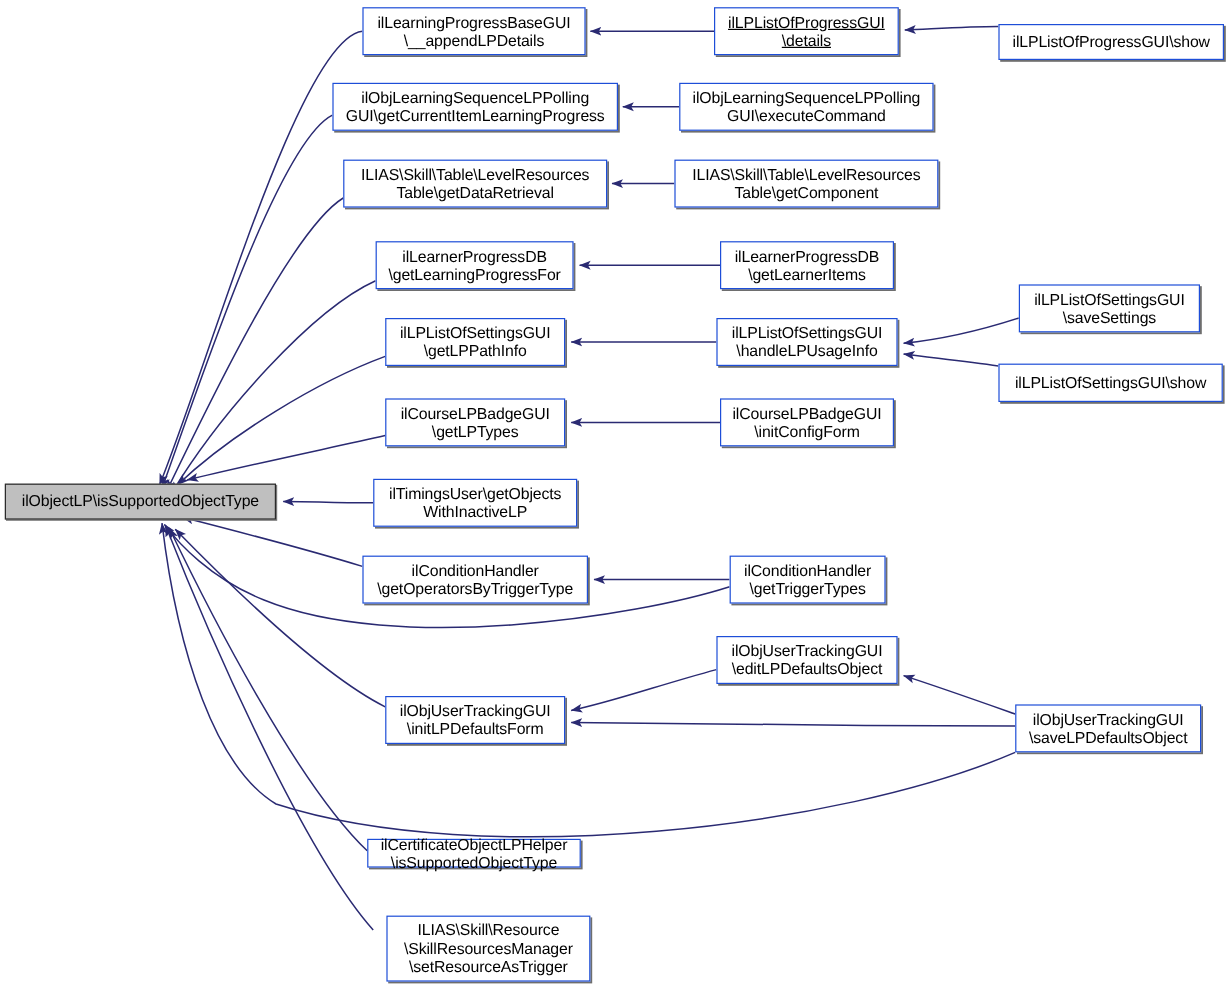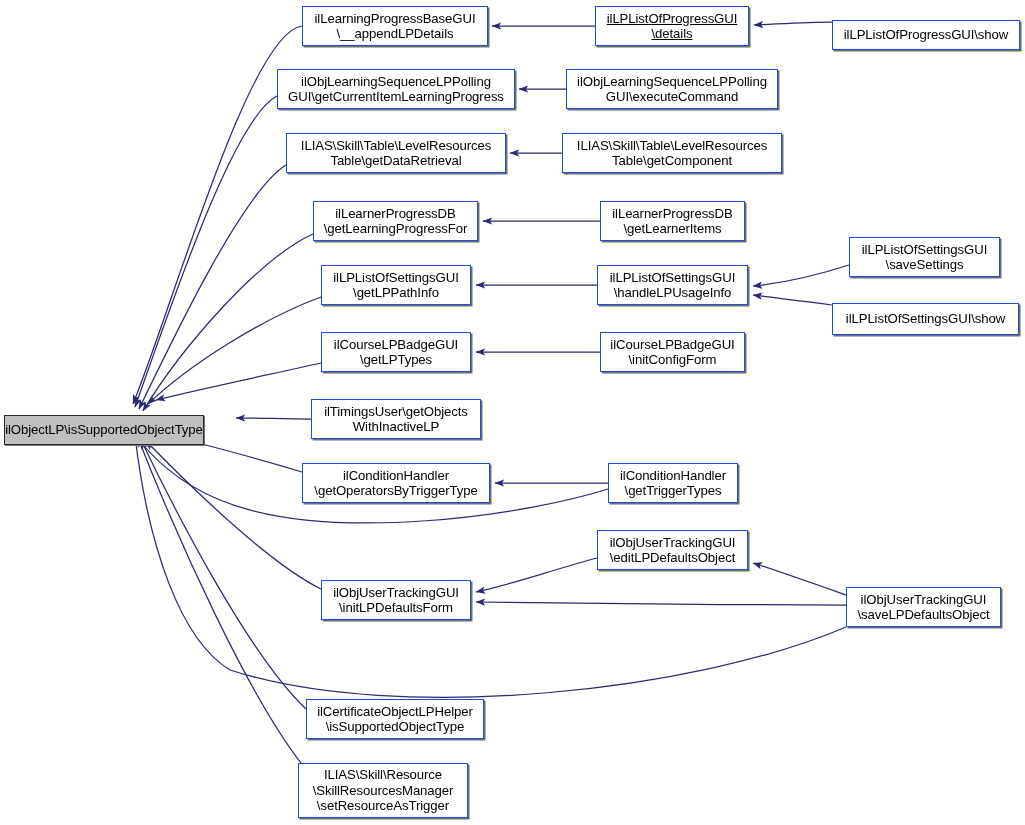--- a/index.html
+++ b/index.html
@@ -83,42 +83,42 @@
         <path d="M 608,483 C 570,483 527,483 495,483" fill="none" stroke="#2a2a72" stroke-width="1.25" marker-end="url(#arrowhead)"></path>
         <path d="M 597,558 C 552,570 510,585 476,592" fill="none" stroke="#2a2a72" stroke-width="1.25" marker-end="url(#arrowhead)"></path>
         <path d="M 832,22 C 805,22 778,24 754,25" fill="none" stroke="#2a2a72" stroke-width="1.25" marker-end="url(#arrowhead)"></path>
         <path d="M 849,265 C 815,276 784,283 753,286" fill="none" stroke="#2a2a72" stroke-width="1.25" marker-end="url(#arrowhead)"></path>
         <path d="M 832,305 C 803,301 776,298 753,295" fill="none" stroke="#2a2a72" stroke-width="1.25" marker-end="url(#arrowhead)"></path>
         <path d="M 846,595 C 812,583 781,572 753,563" fill="none" stroke="#2a2a72" stroke-width="1.25" marker-end="url(#arrowhead)"></path>
         <path d="M 846,605 C 720,605 556,603 476,602" fill="none" stroke="#2a2a72" stroke-width="1.25" marker-end="url(#arrowhead)"></path>
       </g>
   </svg>
   <div id="nodes-group">
-      <div class="gnode root" style="left: 4px; top: 415px; width: 200px; height: 30px;">ilObjectLP\isSupportedObjectType</div>
+      <div class="gnode root" style="left: 4px; top: 403px; width: 226px; height: 30px;">ilObjectLP\isSupportedObjectType</div>
       <div class="gnode shadowed" style="left: 302px; top: 6px; width: 186px; height: 40px;">ilLearningProgressBaseGUI
 \__appendLPDetails</div>
       <div class="gnode shadowed" style="left: 277px; top: 69px; width: 238px; height: 40px;">ilObjLearningSequenceLPPolling
 GUI\getCurrentItemLearningProgress</div>
       <div class="gnode shadowed" style="left: 286px; top: 133px; width: 220px; height: 40px;">ILIAS\Skill\Table\LevelResources
 Table\getDataRetrieval</div>
       <div class="gnode shadowed" style="left: 313px; top: 201px; width: 165px; height: 40px;">ilLearnerProgressDB
 \getLearningProgressFor</div>
       <div class="gnode shadowed" style="left: 321px; top: 265px; width: 150px; height: 40px;">ilLPListOfSettingsGUI
 \getLPPathInfo</div>
       <div class="gnode shadowed" style="left: 321px; top: 332px; width: 150px; height: 40px;">ilCourseLPBadgeGUI
 \getLPTypes</div>
       <div class="gnode shadowed" style="left: 311px; top: 399px; width: 170px; height: 40px;">ilTimingsUser\getObjects
 WithInactiveLP</div>
       <div class="gnode shadowed" style="left: 302px; top: 463px; width: 188px; height: 40px;">ilConditionHandler
 \getOperatorsByTriggerType</div>
       <div class="gnode shadowed" style="left: 321px; top: 580px; width: 150px; height: 40px;">ilObjUserTrackingGUI
 \initLPDefaultsForm</div>
-      <div class="gnode shadowed" style="left: 306px; top: 699px; width: 178px; height: 40px;">ilCertificateObjectLPHelper
+      <div class="gnode shadowed" style="left: 306px; top: 699px; width: 178px; height: 24px;">ilCertificateObjectLPHelper
 \isSupportedObjectType</div>
-      <div class="gnode shadowed" style="left: 298px; top: 763px; width: 170px; height: 55px;">ILIAS\Skill\Resource
+      <div class="gnode shadowed" style="left: 322px; top: 763px; width: 170px; height: 55px;">ILIAS\Skill\Resource
 \SkillResourcesManager
 \setResourceAsTrigger</div>
       <div class="gnode shadowed" style="left: 595px; top: 6px; width: 154px; height: 40px; text-decoration: underline;">ilLPListOfProgressGUI
 \details</div>
       <div class="gnode shadowed" style="left: 566px; top: 69px; width: 212px; height: 40px;">ilObjLearningSequenceLPPolling
 GUI\executeCommand</div>
       <div class="gnode shadowed" style="left: 562px; top: 133px; width: 220px; height: 40px;">ILIAS\Skill\Table\LevelResources
 Table\getComponent</div>
       <div class="gnode shadowed" style="left: 600px; top: 201px; width: 145px; height: 40px;">ilLearnerProgressDB
 \getLearnerItems</div>

